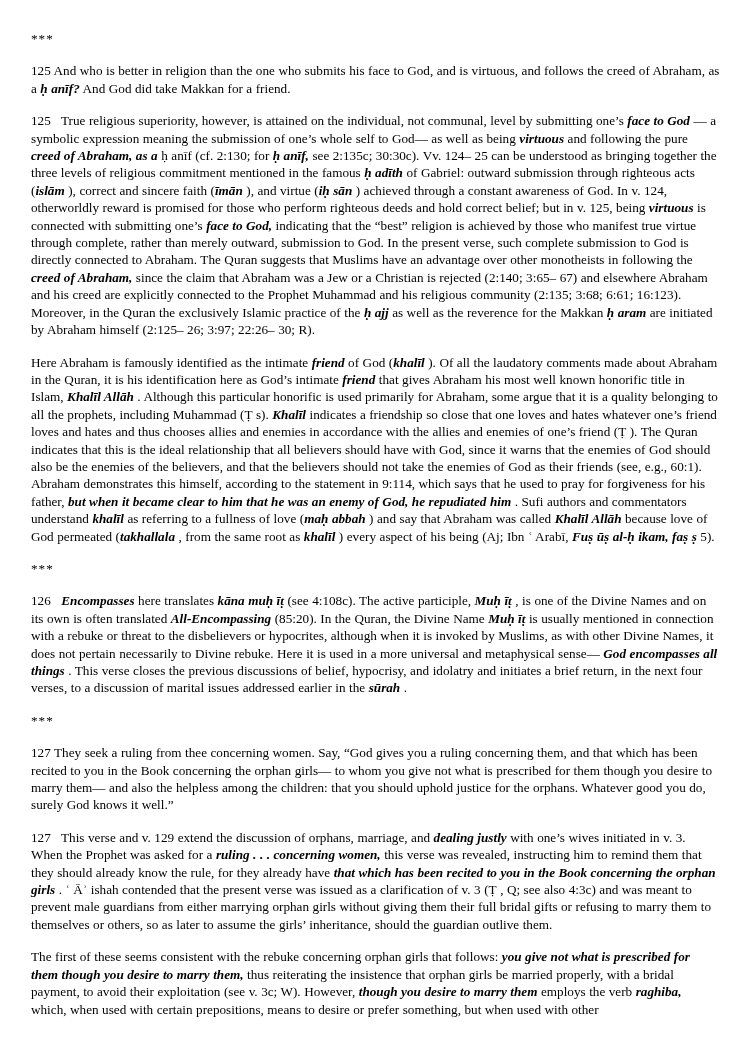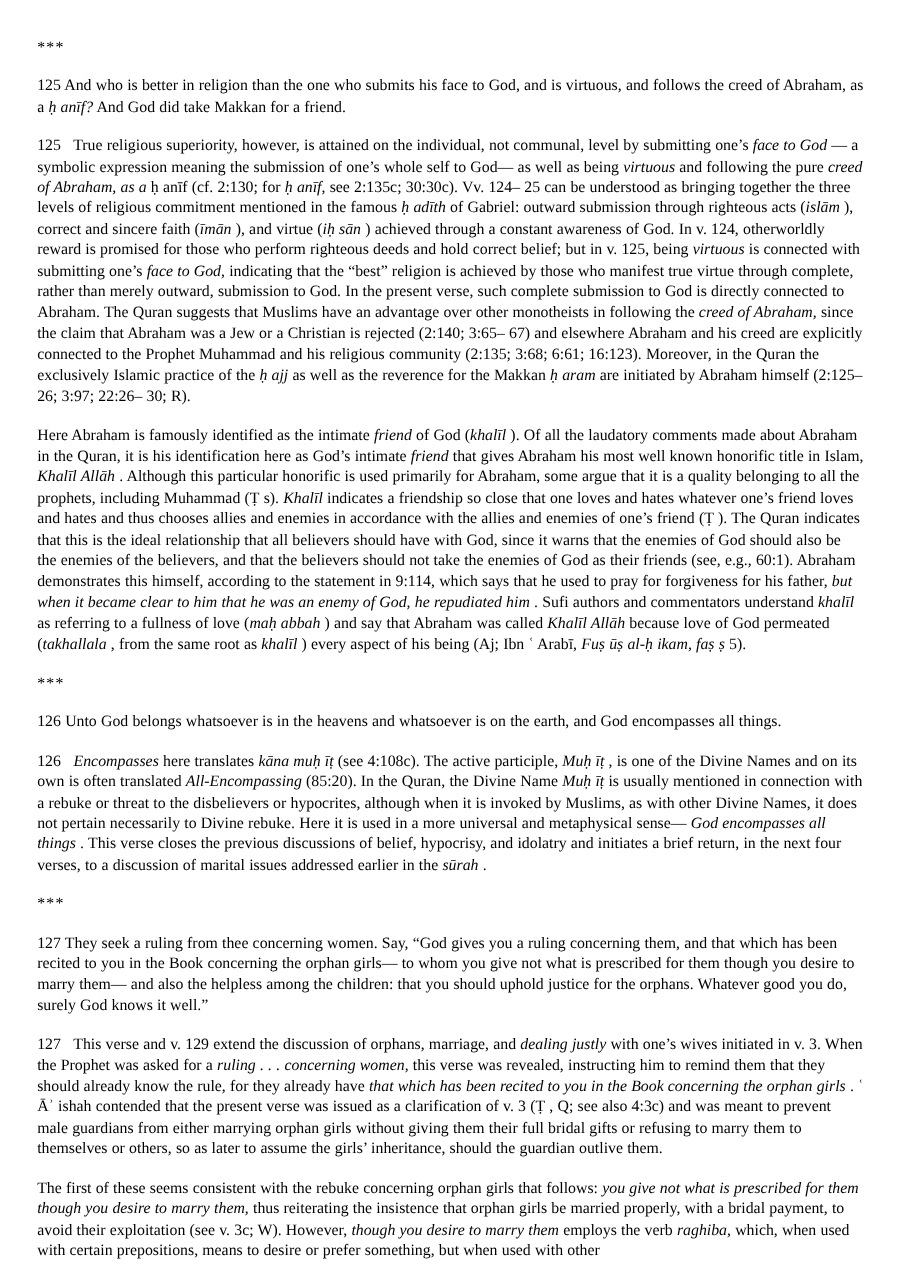--- a/index.html
+++ b/index.html
@@ -27,32 +27,32 @@
     line-height: 17.4px;
     text-align: left;
     letter-spacing: 0;
     word-spacing: 0.2px;
   }
   p.separator {
     letter-spacing: 1px;
   }
   p.block i {
     font-style: italic;
+    font-weight: bold;
   }
 </style>
 </head>
 <body>
 
 <div class="page">
   <div id="content">
       <p class="block separator"><span>***</span></p>
       <p class="block verse"><span>125 And who is better in religion than the one who submits his face to God, and is virtuous, and follows the creed of Abraham, as a </span><i>ḥ anīf?</i><span> And God did take Makkan for a friend.</span></p>
       <p class="block commentary"><span>125&nbsp;&nbsp; True religious superiority, however, is attained on the individual, not communal, level by submitting one’s </span><i>face to God</i><span> — a symbolic expression meaning the submission of one’s whole self to God— as well as being </span><i>virtuous</i><span> and following the pure </span><i>creed of Abraham, as a</i><span> ḥ anīf (cf. 2:130; for </span><i>ḥ anīf,</i><span> see 2:135c; 30:30c). Vv. 124– 25 can be understood as bringing together the three levels of religious commitment mentioned in the famous </span><i>ḥ adīth</i><span> of Gabriel: outward submission through righteous acts (</span><i>islām</i><span> ), correct and sincere faith (</span><i>īmān</i><span> ), and virtue (</span><i>iḥ sān</i><span> ) achieved through a constant awareness of God. In v. 124, otherworldly reward is promised for those who perform righteous deeds and hold correct belief; but in v. 125, being </span><i>virtuous</i><span> is connected with submitting one’s </span><i>face to God,</i><span> indicating that the “best” religion is achieved by those who manifest true virtue through complete, rather than merely outward, submission to God. In the present verse, such complete submission to God is directly connected to Abraham. The Quran suggests that Muslims have an advantage over other monotheists in following the </span><i>creed of Abraham,</i><span> since the claim that Abraham was a Jew or a Christian is rejected (2:140; 3:65– 67) and elsewhere Abraham and his creed are explicitly connected to the Prophet Muhammad and his religious community (2:135; 3:68; 6:61; 16:123). Moreover, in the Quran the exclusively Islamic practice of the </span><i>ḥ ajj</i><span> as well as the reverence for the Makkan </span><i>ḥ aram</i><span> are initiated by Abraham himself (2:125– 26; 3:97; 22:26– 30; R).</span></p>
       <p class="block commentary"><span>Here Abraham is famously identified as the intimate </span><i>friend</i><span> of God (</span><i>khalīl</i><span> ). Of all the laudatory comments made about Abraham in the Quran, it is his identification here as God’s intimate </span><i>friend</i><span> that gives Abraham his most well known honorific title in Islam, </span><i>Khalīl Allāh</i><span> . Although this particular honorific is used primarily for Abraham, some argue that it is a quality belonging to all the prophets, including Muhammad (Ṭ s). </span><i>Khalīl</i><span> indicates a friendship so close that one loves and hates whatever one’s friend loves and hates and thus chooses allies and enemies in accordance with the allies and enemies of one’s friend (Ṭ ). The Quran indicates that this is the ideal relationship that all believers should have with God, since it warns that the enemies of God should also be the enemies of the believers, and that the believers should not take the enemies of God as their friends (see, e.g., 60:1). Abraham demonstrates this himself, according to the statement in 9:114, which says that he used to pray for forgiveness for his father, </span><i>but when it became clear to him that he was an enemy of God, he repudiated him</i><span> . Sufi authors and commentators understand </span><i>khalīl</i><span> as referring to a fullness of love (</span><i>maḥ abbah</i><span> ) and say that Abraham was called </span><i>Khalīl Allāh</i><span> because love of God permeated (</span><i>takhallala</i><span> , from the same root as </span><i>khalīl</i><span> ) every aspect of his being (Aj; Ibn ʿ Arabī, </span><i>Fuṣ ūṣ al-ḥ ikam, faṣ ṣ</i><span> 5).</span></p>
       <p class="block separator"><span>***</span></p>
-      <p class="block verse"><span>126 Unto God belongs whatsoever is in the heavens and whatsoever is on the earth, and God encompasses all things.</span></p>
       <p class="block commentary"><span>126&nbsp;&nbsp; </span><i>Encompasses</i><span> here translates </span><i>kāna muḥ īṭ</i><span> (see 4:108c). The active participle, </span><i>Muḥ īṭ</i><span> , is one of the Divine Names and on its own is often translated </span><i>All-Encompassing</i><span> (85:20). In the Quran, the Divine Name </span><i>Muḥ īṭ</i><span> is usually mentioned in connection with a rebuke or threat to the disbelievers or hypocrites, although when it is invoked by Muslims, as with other Divine Names, it does not pertain necessarily to Divine rebuke. Here it is used in a more universal and metaphysical sense— </span><i>God encompasses all things</i><span> . This verse closes the previous discussions of belief, hypocrisy, and idolatry and initiates a brief return, in the next four verses, to a discussion of marital issues addressed earlier in the </span><i>sūrah</i><span> .</span></p>
       <p class="block separator"><span>***</span></p>
       <p class="block verse"><span>127 They seek a ruling from thee concerning women. Say, “God gives you a ruling concerning them, and that which has been recited to you in the Book concerning the orphan girls— to whom you give not what is prescribed for them though you desire to marry them— and also the helpless among the children: that you should uphold justice for the orphans. Whatever good you do, surely God knows it well.”</span></p>
       <p class="block commentary"><span>127&nbsp;&nbsp; This verse and v. 129 extend the discussion of orphans, marriage, and </span><i>dealing justly</i><span> with one’s wives initiated in v. 3. When the Prophet was asked for a </span><i>ruling . . . concerning women,</i><span> this verse was revealed, instructing him to remind them that they should already know the rule, for they already have </span><i>that which has been recited to you in the Book concerning the orphan girls</i><span> . ʿ Āʾ ishah contended that the present verse was issued as a clarification of v. 3 (Ṭ , Q; see also 4:3c) and was meant to prevent male guardians from either marrying orphan girls without giving them their full bridal gifts or refusing to marry them to themselves or others, so as later to assume the girls’ inheritance, should the guardian outlive them.</span></p>
       <p class="block commentary"><span>The first of these seems consistent with the rebuke concerning orphan girls that follows: </span><i>you give not what is prescribed for them though you desire to marry them,</i><span> thus reiterating the insistence that orphan girls be married properly, with a bridal payment, to avoid their exploitation (see v. 3c; W). However, </span><i>though you desire to marry them</i><span> employs the verb </span><i>raghiba,</i><span> which, when used with certain prepositions, means to desire or prefer something, but when used with other</span></p>
     </div>
 </div>
 
 </body></html>

